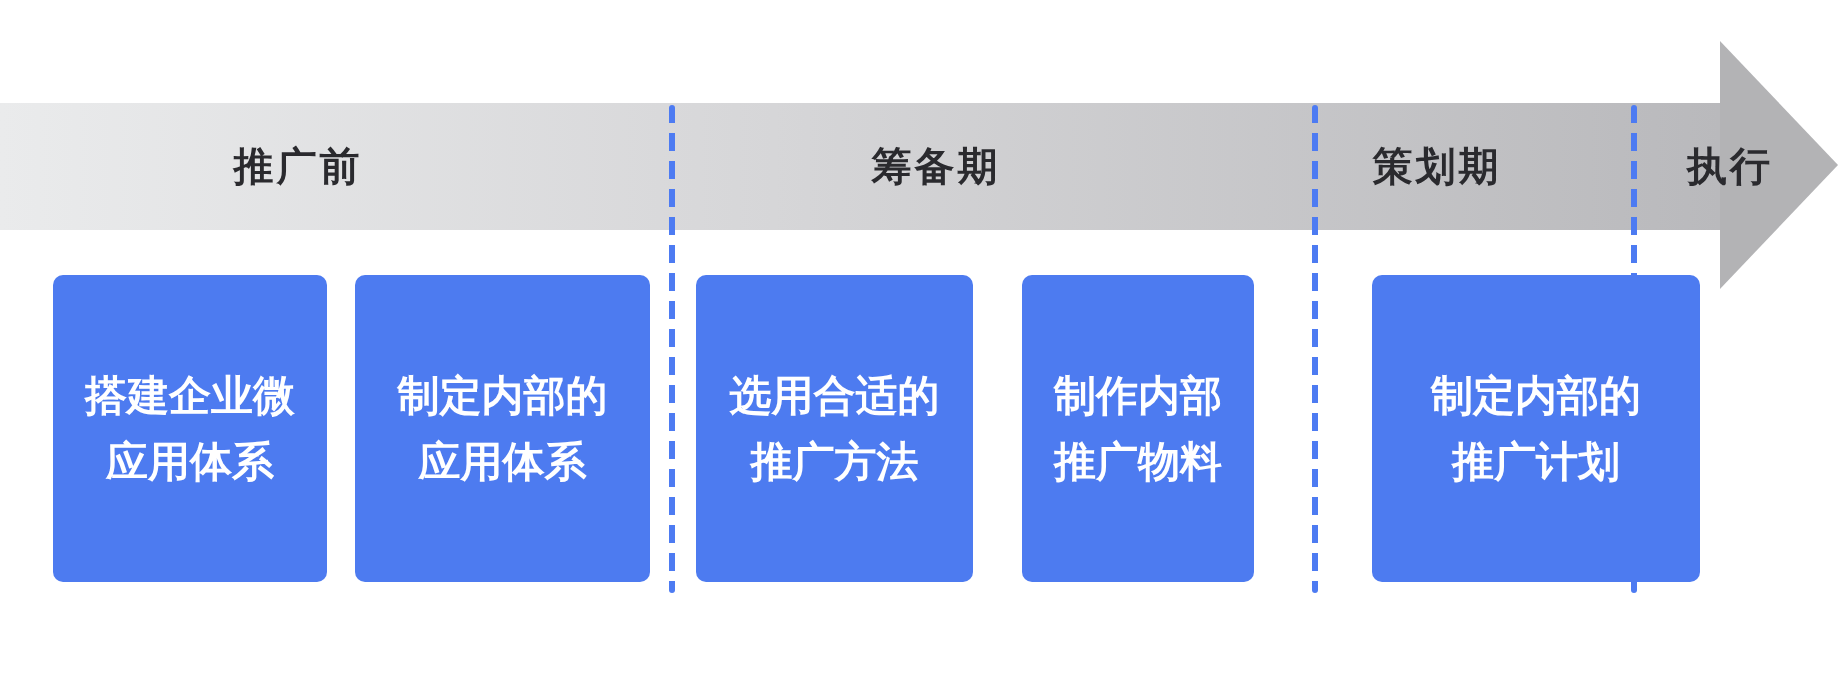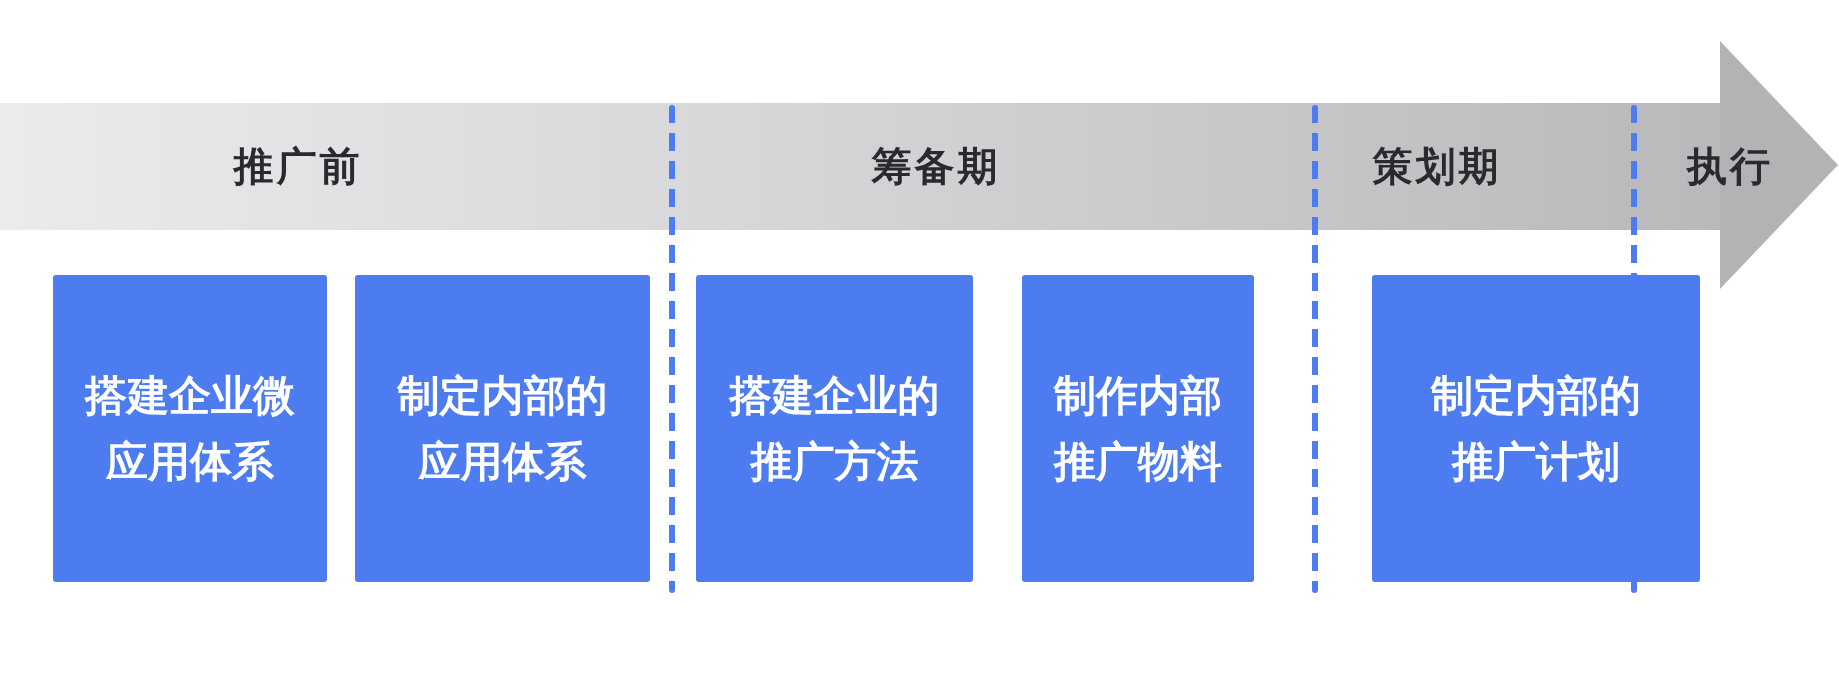--- a/index.html
+++ b/index.html
@@ -63,21 +63,21 @@
       transparent 18px,
       transparent 28px
     );
     border-radius: 3px;
   }
   
   .card {
     position: absolute;
     top: 262px;
     height: 307px;
-    border-radius: 3px;
+    border-radius: 10px;
     background: var(--card-blue, #4d7bf0);
     display: flex;
     flex-direction: column;
     justify-content: center;
     align-items: center;
     text-align: center;
   }
   .card-line {
     color: #ffffff;
     font-size: 42px;
@@ -107,21 +107,21 @@
     <div class="card-line">搭建企业微</div>
     <div class="card-line">应用体系</div>
   </div>
 
   <div class="card" style="left:355px;width:295px">
     <div class="card-line">制定内部的</div>
     <div class="card-line">应用体系</div>
   </div>
 
   <div class="card" style="left:696px;width:277px">
-    <div class="card-line">搭建企业的</div>
+    <div class="card-line">选用合适的</div>
     <div class="card-line">推广方法</div>
   </div>
 
   <div class="card" style="left:1022px;width:232px">
     <div class="card-line">制作内部</div>
     <div class="card-line">推广物料</div>
   </div>
 
   <div class="card" style="left:1372px;width:328px">
     <div class="card-line">制定内部的</div>

